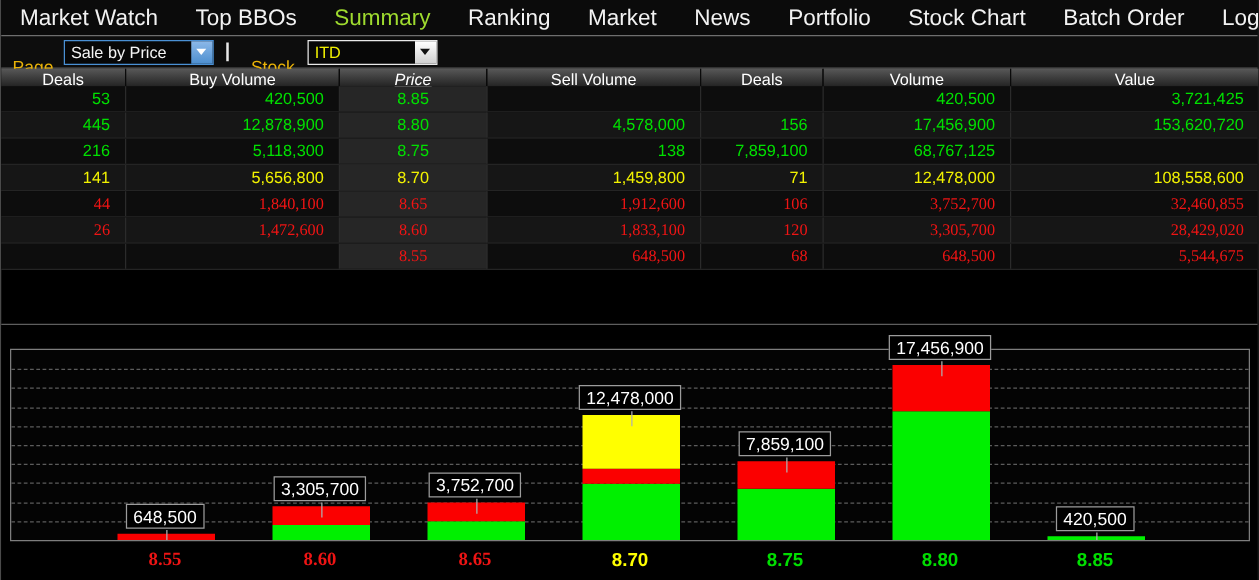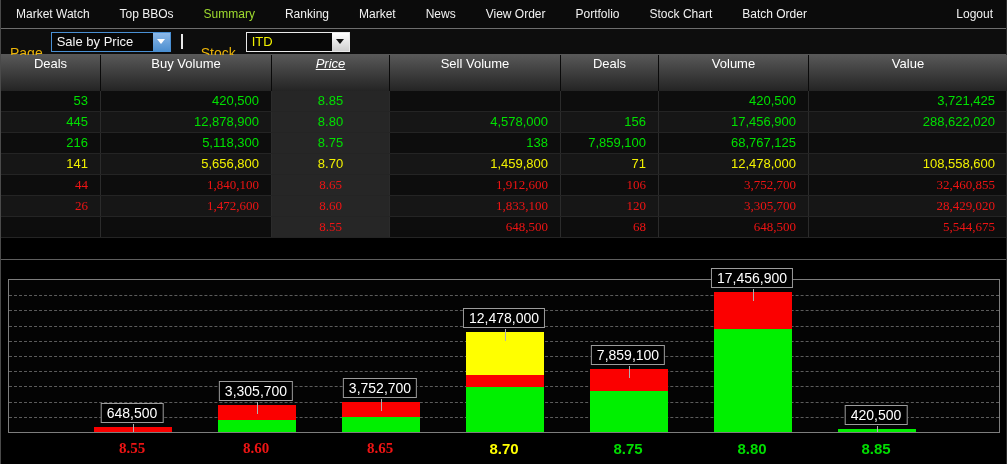--- a/index.html
+++ b/index.html
@@ -3,21 +3,21 @@
 <meta charset="utf-8">
 <style>
   * { margin:0; padding:0; box-sizing:border-box; }
   html,body { width:1007px; height:464px; background:#000; overflow:hidden; }
   body { font-family:"Liberation Sans", sans-serif; color:#eee; }
   .app { position:relative; width:1007px; height:464px; background:#000;
          border-left:1px solid #4a4a4a; border-right:1px solid #2a2a2a; }
 
   
   .menubar { height:28px; background:#0b0b0b; display:flex; align-items:center;
-             font-size:12px; color:#f2f2f2; }
+             font-size:18px; color:#f2f2f2; }
   .menu-items { display:flex; align-items:center; }
   .menu-item { padding:0 15px; height:28px; line-height:28px; cursor:default; white-space:nowrap; }
   .menu-item.active { color:#9fdb2f; }
   .menu-item.logout { margin-left:auto; padding-right:13px; }
 
   
   .toolbar { height:27px; background:#0d0d0d; border-top:1px solid #6e6e6e;
              border-bottom:1px solid #585858; display:flex; align-items:center;
              font-size:14px; }
   .tlabel { color:#eab308; padding:0 8px 0 9px;margin-top:23px; }
@@ -29,21 +29,21 @@
   .combo-btn { width:17px; align-self:stretch; display:flex; align-items:center; justify-content:center; }
   .combo-btn.blue { background:linear-gradient(#8cb8e8,#4d8fd0); }
   .combo-btn.white { background:linear-gradient(#ffffff,#cfcfcf); }
   .tri { width:0; height:0; border-left:4px solid transparent; border-right:4px solid transparent; }
   .tri.white { border-top:5px solid #fff; }
   .tri.black { border-top:5px solid #111; }
   .separator { width:2px; height:15px; background:#e8e8e8; margin:0 9px 0 10px; }
 
   
   .grid-cols { display:grid; grid-template-columns:100px 171px 118px 171px 98px 150px 199px; }
-  .thead .hcell { height:36px; line-height:17px; font-size:13px; color:#fff; text-align:center;
+  .thead .hcell { height:14px; line-height:17px; font-size:13px; color:#fff; text-align:center;
                   background:linear-gradient(#585858,#404040 45%,#242424);
                   border-right:1px solid #0a0a0a; }
   .thead .hcell.price-h { font-style:italic; text-decoration:underline; }
   .trow { height:21px; background:#0d0d0d; border-bottom:1px solid #242424; }
   .trow.alt { background:#161616; }
   .tcell { height:20px; line-height:20px; font-size:13px; text-align:right; padding-right:12px;
            border-right:1px solid #2b2b2b; white-space:nowrap; }
   .tcell.center { text-align:center; padding-right:0; }
   .tcell.price-col { background:#262626; }
   .green { color:#00e000; } .yellow { color:#f2f200; } .red { color:#f01414;font-family:Liberation Serif, serif; }
@@ -71,21 +71,20 @@
 <div class="app">
 
   <nav class="menubar">
     <div class="menu-items" id="menu-items">
         <div class="menu-item">Market Watch</div>
         <div class="menu-item">Top BBOs</div>
         <div class="menu-item active">Summary</div>
         <div class="menu-item">Ranking</div>
         <div class="menu-item">Market</div>
         <div class="menu-item">News</div>
-        <div class="menu-item">View Order</div>
         <div class="menu-item">Portfolio</div>
         <div class="menu-item">Stock Chart</div>
         <div class="menu-item">Batch Order</div>
       </div>
     <div class="menu-item logout">Logout</div>
   </nav>
 
   <div class="toolbar">
     <span class="tlabel">Page</span>
     <div class="combo combo-page">
@@ -124,21 +123,21 @@
           <div class="tcell green">420,500</div>
           <div class="tcell green">3,721,425</div>
         </div>
         <div class="trow grid-cols alt">
           <div class="tcell green">445</div>
           <div class="tcell green">12,878,900</div>
           <div class="tcell green center price-col">8.80</div>
           <div class="tcell green">4,578,000</div>
           <div class="tcell green">156</div>
           <div class="tcell green">17,456,900</div>
-          <div class="tcell green">288,622,020</div>
+          <div class="tcell green">153,620,720</div>
         </div>
         <div class="trow grid-cols">
           <div class="tcell green">216</div>
           <div class="tcell green">5,118,300</div>
           <div class="tcell green center price-col">8.75</div>
           <div class="tcell green">138</div>
           <div class="tcell green">7,859,100</div>
           <div class="tcell green">68,767,125</div>
         </div>
         <div class="trow grid-cols alt">

